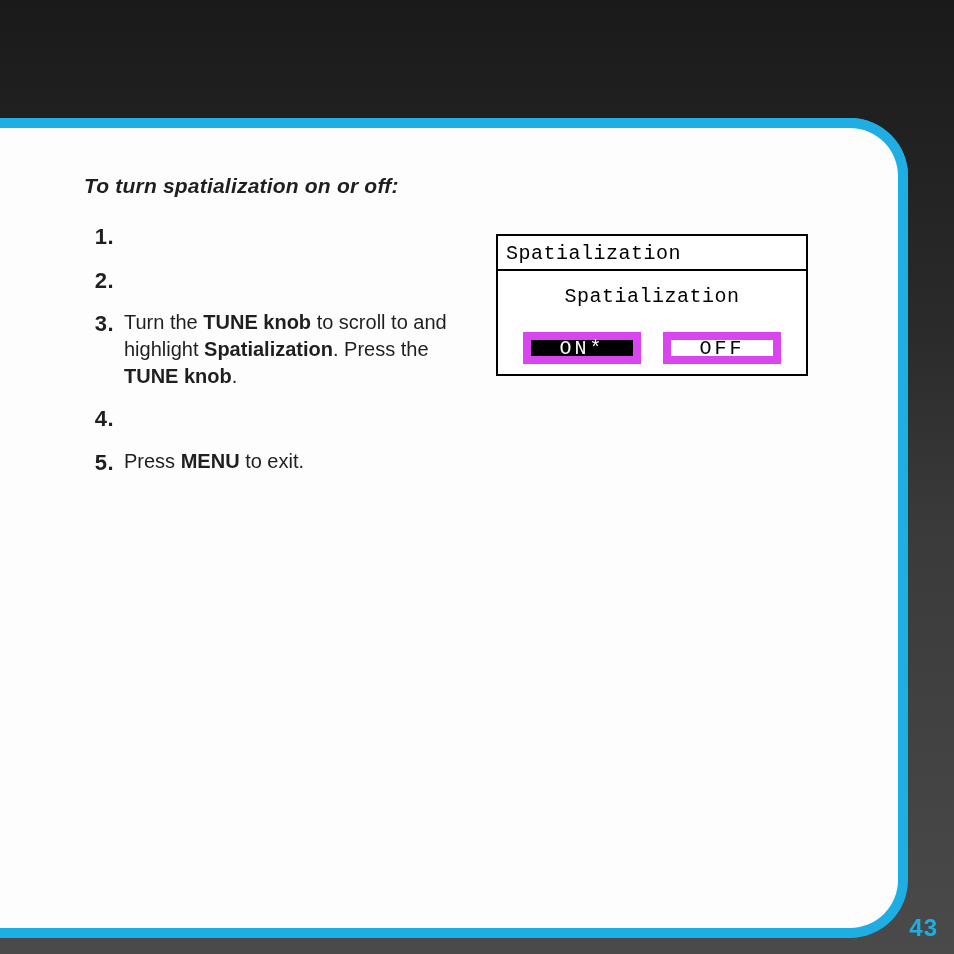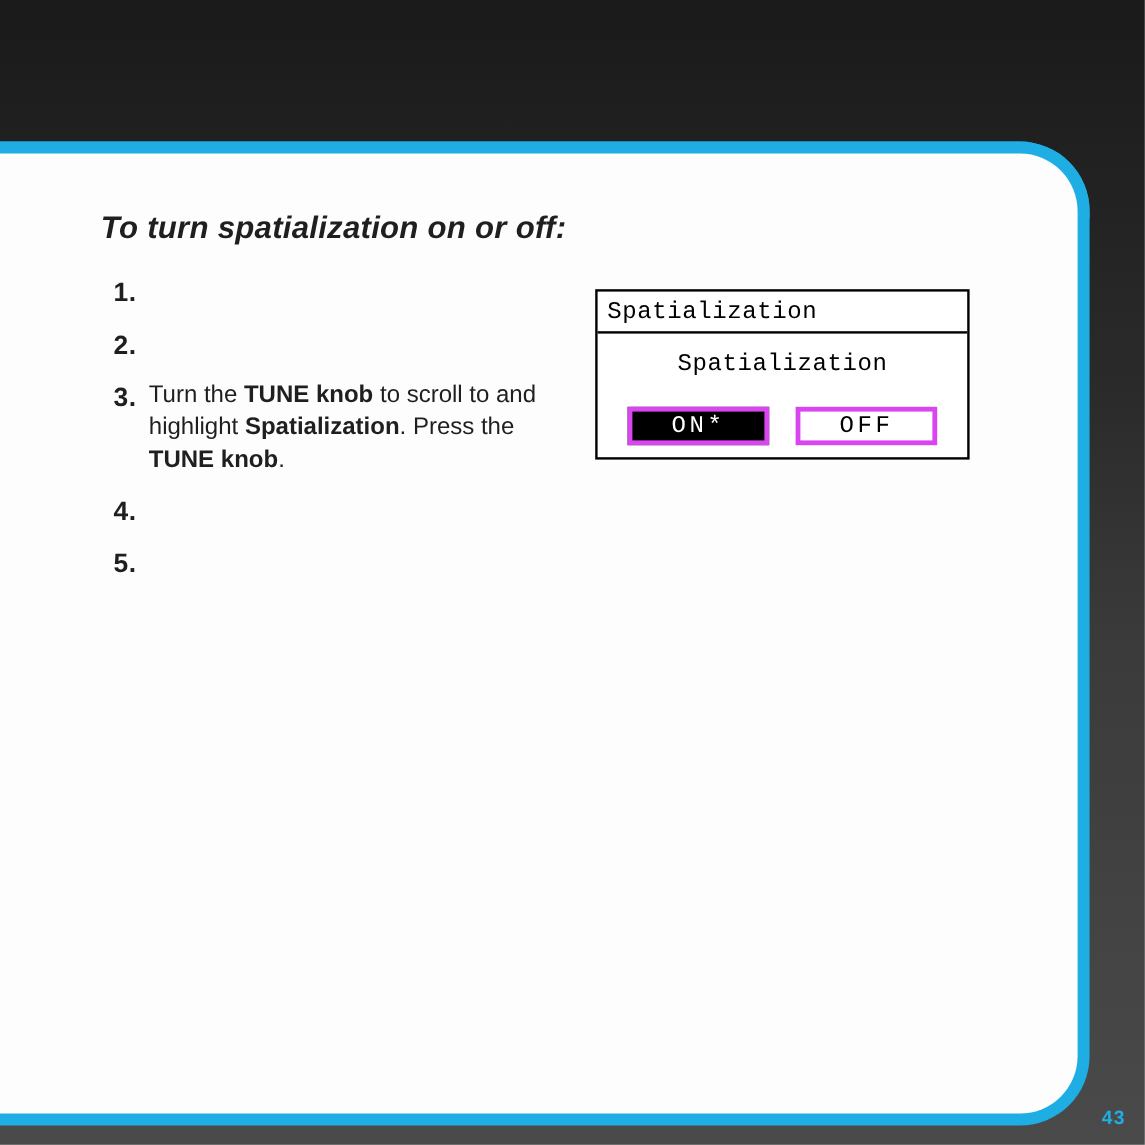--- a/index.html
+++ b/index.html
@@ -44,21 +44,21 @@
   .content {
     position: absolute;
     top: 46px;
     left: 84px;
     width: 760px;
     color: #1f1f1f;
   }
   .heading {
     font-style: italic;
     font-weight: 700;
-    font-size: 26px;
+    font-size: 21px;
     margin-bottom: 24px;
     letter-spacing: 0.2px;
   }
   .cols { display: flex; gap: 20px; }
   .left { flex: 0 0 392px; }
   ol.steps { list-style: none; }
   ol.steps li {
     display: flex;
     align-items: flex-start;
     margin-bottom: 14px;
@@ -104,31 +104,31 @@
     padding: 0 0 10px 0;
   }
   .opt {
     font-family: "Lucida Console", Monaco, "Courier New", monospace;
     font-size: 20px;
     width: 118px;
     height: 32px;
     display: flex;
     align-items: center;
     justify-content: center;
-    border: 4px solid #d946ef;
+    border: 8px solid #d946ef;
     letter-spacing: 3px;
   }
   .opt.on { background: #000; color: #fff; }
   .page-number {
     position: absolute;
     right: 16px;
     bottom: 12px;
     color: #1eaee3;
     font-weight: 800;
-    font-size: 16px;
+    font-size: 24px;
     letter-spacing: 1px;
   }
 </style>
 </head>
 <body>
 
 <div class="blue-arc"></div>
 <div class="page-card">
   <div class="content">
     <div class="heading">To turn spatialization on or off:</div>
@@ -143,20 +143,21 @@
             </li>
             <li>
               <span class="num">3.</span>
               <span class="step-body">Turn the <span class="b">TUNE knob</span> to scroll to and highlight <span class="b">Spatialization</span>. Press the <span class="b">TUNE knob</span>.</span>
             </li>
             <li>
               <span class="num">4.</span>
             </li>
             <li>
               <span class="num">5.</span>
+              <span class="step-body">Press <span class="b">MENU</span> to exit.</span>
             </li>
           </ol>
       </div>
       <div class="right">
         <div class="lcd">
           <div class="lcd-title">Spatialization</div>
           <div class="lcd-sub">Spatialization</div>
           <div class="lcd-opts">
             <div class="opt on">ON*</div>
             <div class="opt">OFF</div>

